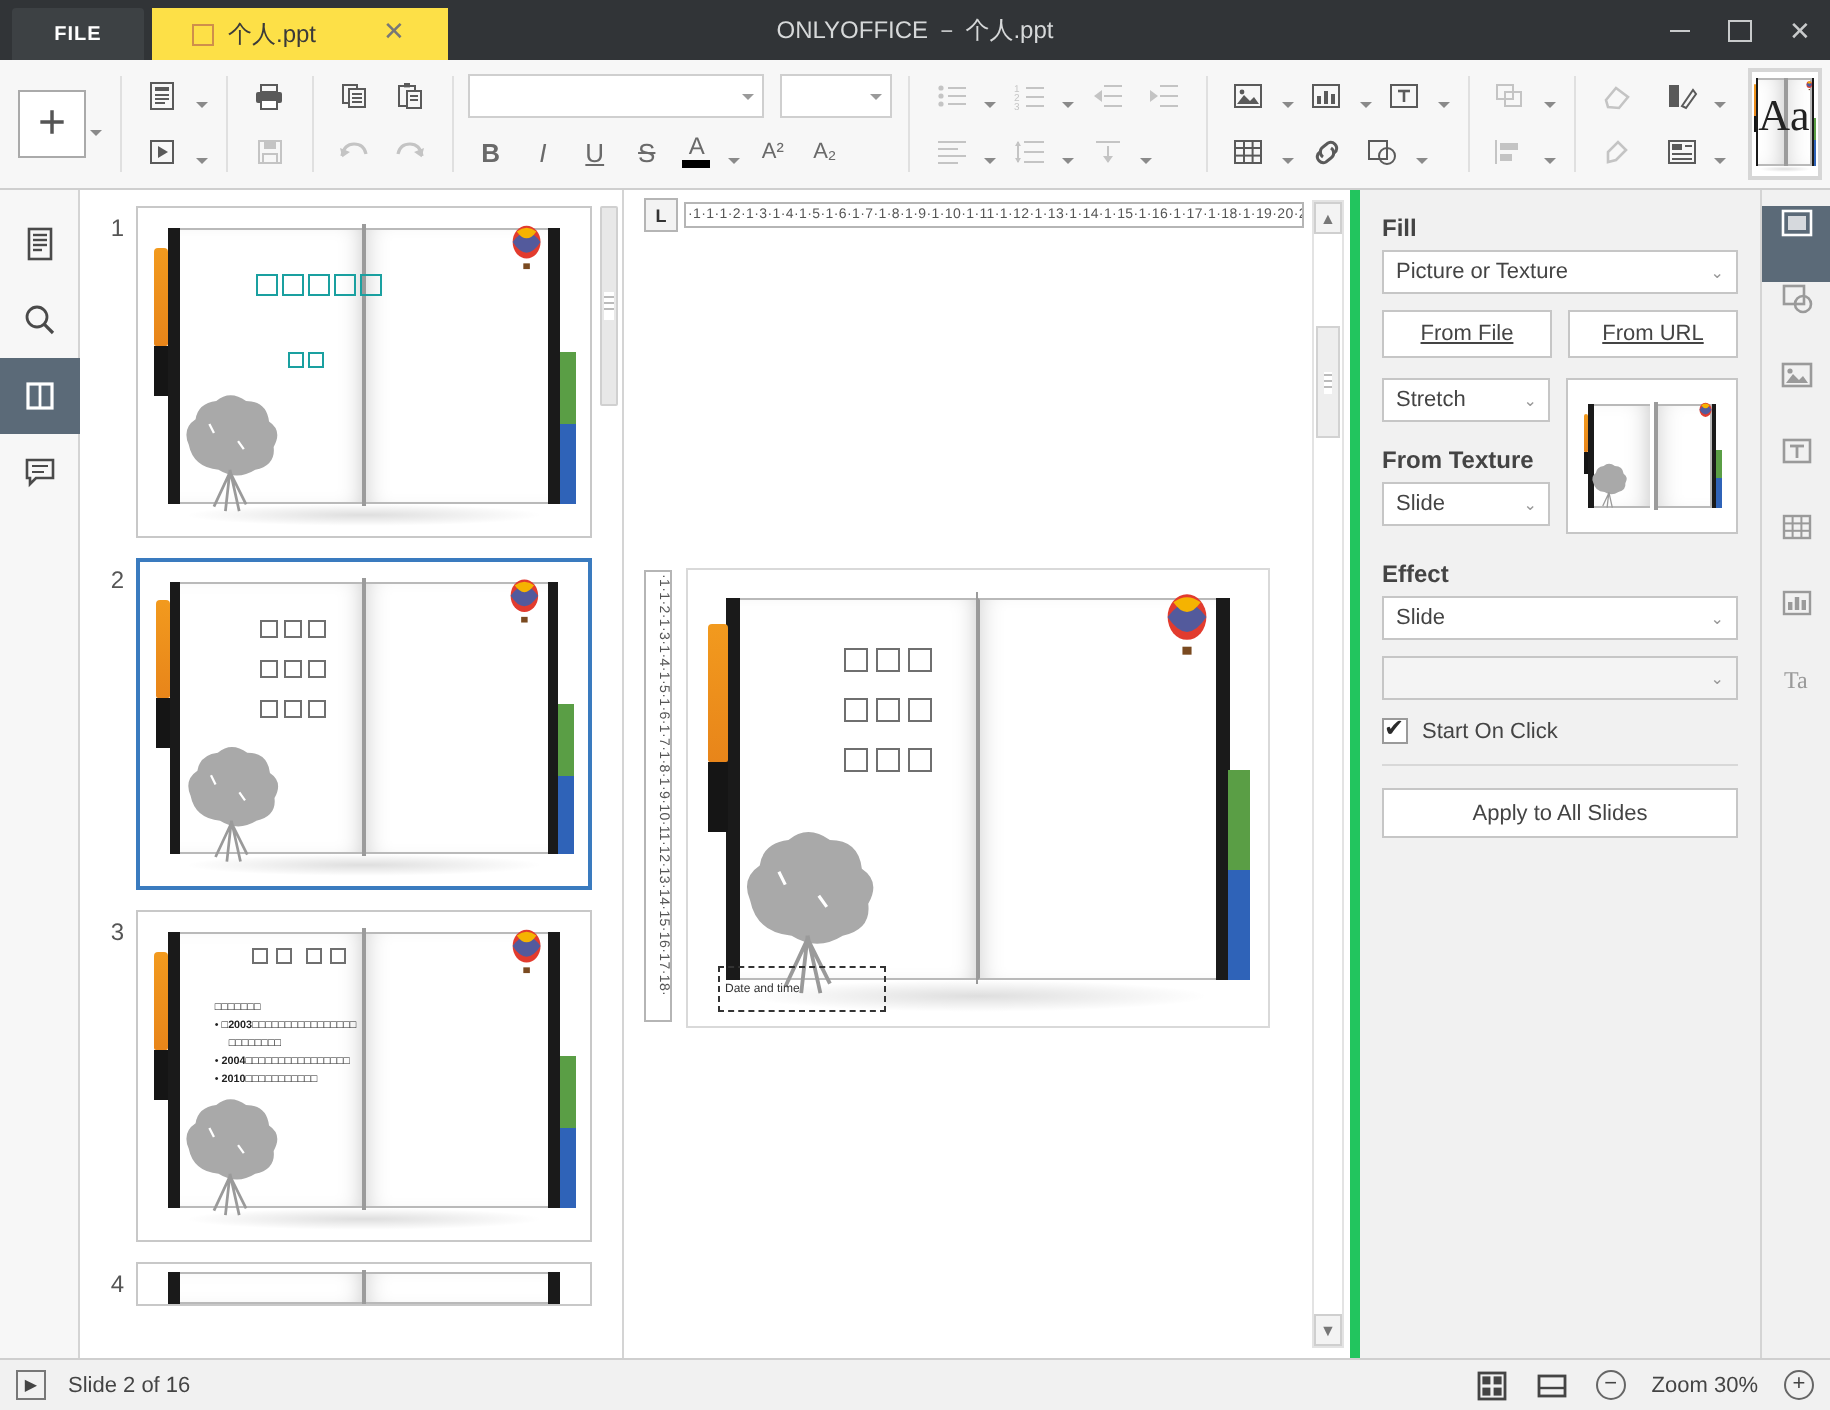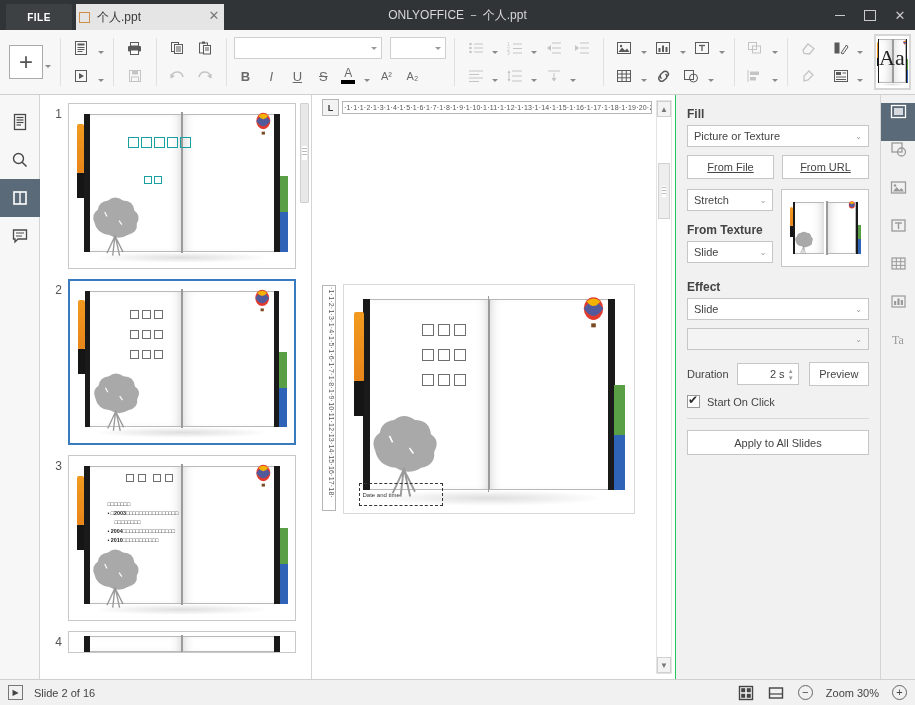--- a/index.html
+++ b/index.html
@@ -18,22 +18,22 @@
     height: 30px; background: #313437; display: flex; align-items: flex-end;
     position: relative; flex: 0 0 30px;
   }
   .file-btn {
     width: 66px; height: 26px; margin-left: 6px; margin-bottom: 0;
     background: #3d4144; color: #fff; font-size: 10px; font-weight: bold;
     letter-spacing: .5px; display: flex; align-items: center; justify-content: center;
     border-top-left-radius: 2px; border-top-right-radius: 2px;
   }
   .doc-tab {
-    height: 26px; min-width: 148px; background: #e5e5e5; color: #333;
-    display: flex; align-items: center; padding: 0 3px; font-size: 12px;
+    height: 26px; min-width: 148px; background: #fde047; color: #333;
+    display: flex; align-items: center; padding: 0 20px; font-size: 12px;
     margin-left: 4px; position: relative;
   }
   .doc-tab .tab-sq {
     width: 11px; height: 11px; border: 1.4px solid #cf8f4b; margin-right: 7px; flex: 0 0 11px;
   }
   .doc-tab .tab-name { flex: 1; white-space: nowrap; color: #3a3a3a; }
   .doc-tab .tab-close {
     width: 14px; height: 14px; color: #777; font-size: 13px; line-height: 12px;
     text-align: center; margin-left: 8px; cursor: pointer;
   }
@@ -218,21 +218,21 @@
     background: linear-gradient(#fff 0,#fff 1px,#bbb 1px,#bbb 2px,#fff 2px,#fff 4px,#bbb 4px,#bbb 5px,#fff 5px,#fff 7px,#bbb 7px,#bbb 8px,#fff 8px);
   }
   .dt-ph {
     position: absolute; left: 5%; bottom: 3%; width: 29%; height: 10%;
     border: 1px dashed #333; display: flex; align-items: center; padding-left: 3px;
     font-size: 6px; color: #333; background: transparent;
   }
 
   
   .rpanel {
-    width: 205px; background: #f1f1f1; border-left: 1px solid #22c55e;
+    width: 205px; background: #f1f1f1; border-left: 5px solid #22c55e;
     padding: 10px 11px 0 11px; flex: 0 0 205px;
   }
   .rrail {
     width: 35px; background: #f1f1f1; border-left: 1px solid #d4d4d4;
     display: flex; flex-direction: column; align-items: center; padding-top: 8px; flex: 0 0 35px;
   }
   .rrail-btn {
     width: 35px; height: 38px; display: flex; justify-content: center;
     color: #9a9a9a; cursor: pointer;
   }
@@ -940,31 +940,20 @@
       <div class="rp-label" style="margin-top:13px">Effect</div>
       <div class="sel-box">
         <span>Slide</span>
         <span class="ar">⌄</span>
       </div>
       <div class="sel-box dis" style="margin-top:8px">
         <span></span>
         <span class="ar">⌄</span>
       </div>
 
-      <div style="display:flex;align-items:center;gap:8px;margin-top:12px">
-        <span style="font-size:11px;color:#444">Duration</span>
-        <div class="spin">
-          <span class="v">2 s</span>
-          <span class="arrows">
-              <span>▲</span>
-              <span>▼</span>
-            </span>
-        </div>
-        <div class="btn" style="flex:1;margin-left:2px">Preview</div>
-      </div>
 
       <div class="chk">
         <span class="box on"></span>
         <span class="lbl">Start On Click</span>
       </div>
 
       <div class="hr"></div>
       <div class="btn" style="margin-top:11px;height:25px">Apply to All Slides</div>
     </div>
 

